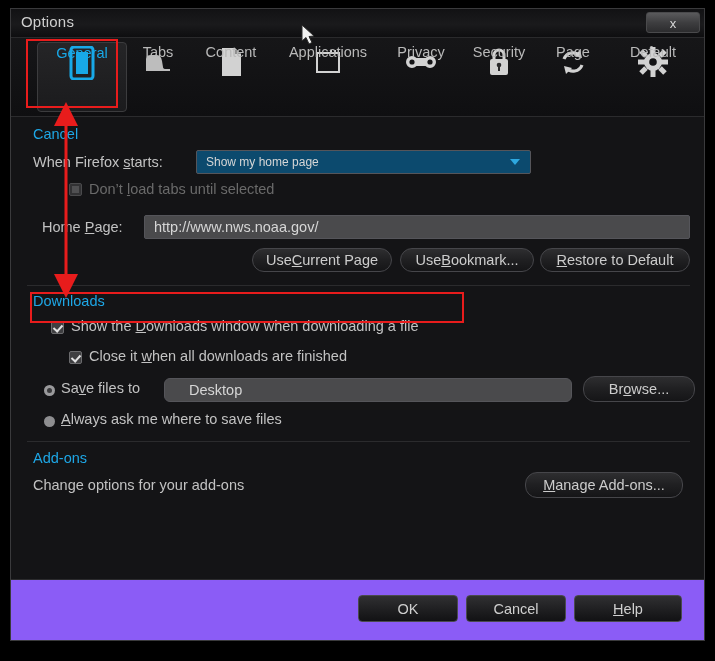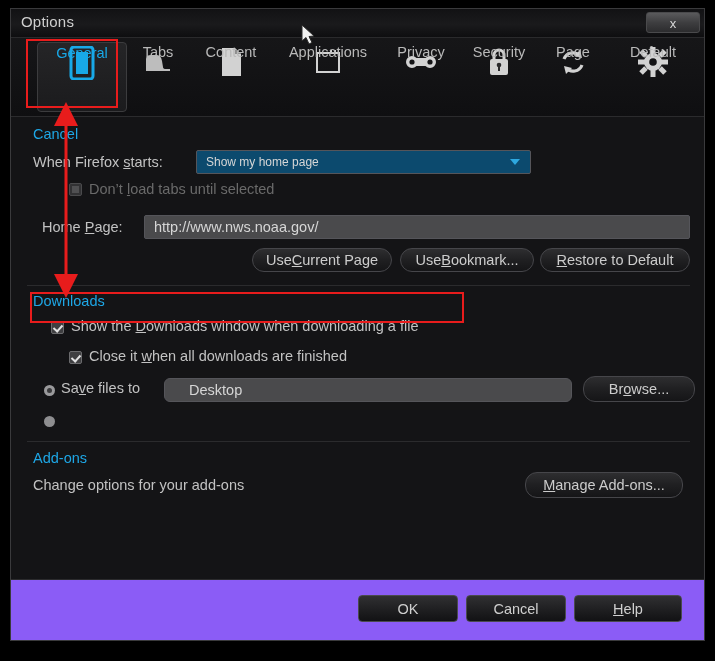--- a/index.html
+++ b/index.html
@@ -274,20 +274,21 @@
     <div class="lbl" style="left:78px;top:231px;">Close it <u>w</u>hen all downloads are finished</div>
 
     <div class="rb on" style="left:33px;top:268px;"></div>
     <div class="lbl" style="left:50px;top:263px;">Sa<u>v</u>e files to</div>
     <div class="field" style="left:153px;top:261px;width:408px;height:24px;border-radius:6px;">
       <span class="txt" style="padding-left:24px;">Desktop</span>
     </div>
     <div class="btn" style="left:572px;top:259px;width:112px;height:26px;">Br<u>o</u>wse...</div>
 
     <div class="rb" style="left:33px;top:299px;"></div>
+    <div class="lbl" style="left:50px;top:294px;"><u>A</u>lways ask me where to save files</div>
 
     <div class="sep" style="top:324px;"></div>
 
     <div class="sect-title" style="left:22px;top:333px;text-align:right;">Add-ons</div>
     <div class="lbl" style="left:22px;top:360px;">Change options for your add-ons</div>
     <div class="btn" style="left:514px;top:355px;width:158px;height:26px;"><u>M</u>anage Add-ons...</div>
 
   </div>
 
   <div class="footer">

